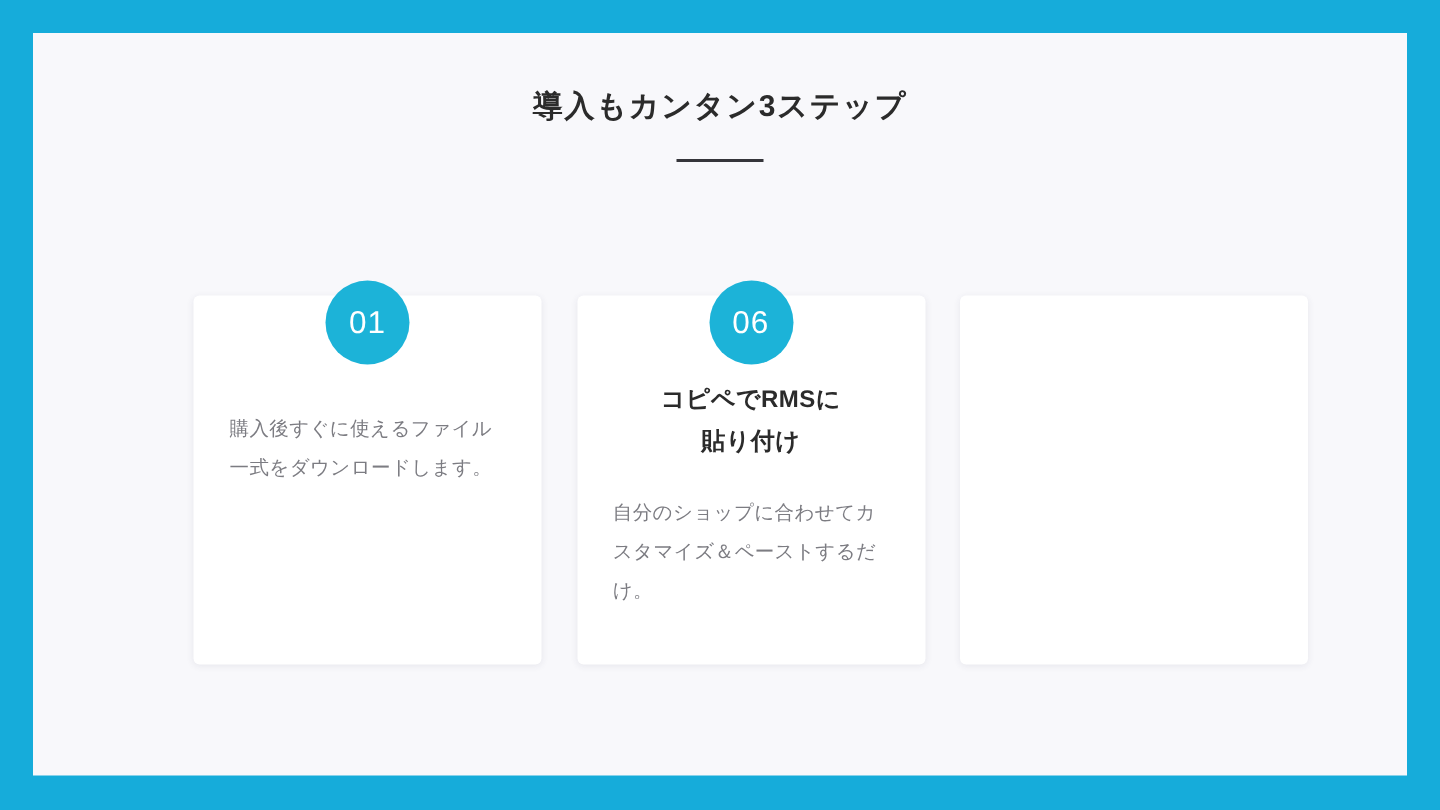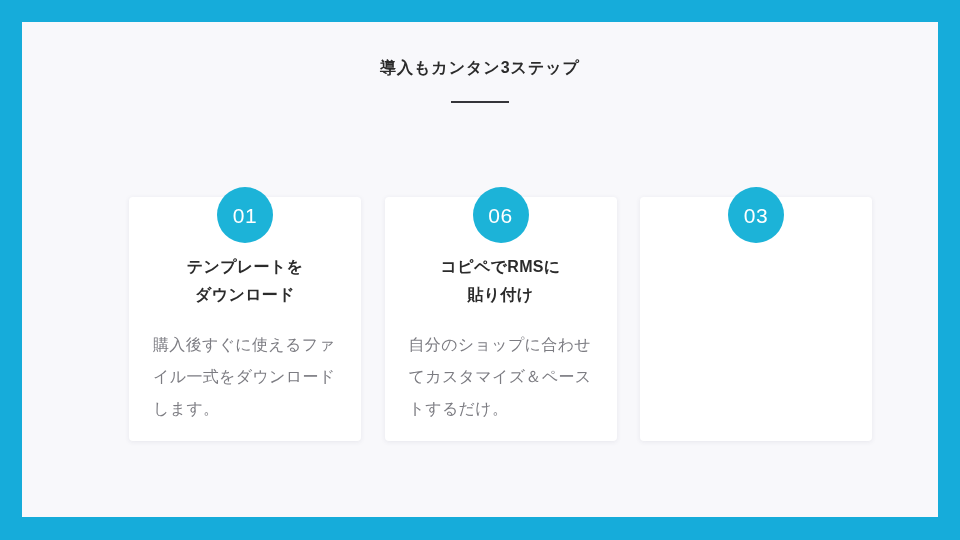--- a/index.html
+++ b/index.html
@@ -37,21 +37,21 @@
   .section-head {
     position: absolute;
     left: 0;
     top: 36px;
     width: 100%;
     text-align: center;
   }
 
   .section-title {
     margin: 0;
-    font-size: 16px;
+    font-size: 20px;
     font-weight: bold;
     letter-spacing: 0.06em;
     color: #2B2B2B;
     line-height: 1.3;
   }
 
   .title-rule {
     width: 58px;
     height: 2px;
     background: #35353A;
@@ -68,21 +68,21 @@
   }
 
   .card {
     position: relative;
     width: 232px;
     min-height: 220px;
     background: #FFFFFF;
     border-radius: 4px;
     box-shadow: 0 1px 5px rgba(60, 60, 90, 0.09);
     box-sizing: border-box;
-    padding: 56px 24px 16px 24px;
+    padding: 56px 24px 36px 24px;
   }
 
   .step-badge {
     position: absolute;
     left: 50%;
     top: -10px;
     transform: translateX(-50%);
     width: 56px;
     height: 56px;
     border-radius: 50%;
@@ -103,21 +103,21 @@
     font-size: 16px;
     font-weight: bold;
     color: #2B2B2B;
     line-height: 1.75;
     letter-spacing: 0.02em;
     white-space: pre-line;
   }
 
   .card-body {
     margin: 20px 0 0 0;
-    font-size: 16px;
+    font-size: 13px;
     color: #7C7C82;
     line-height: 2.0;
     letter-spacing: 0.02em;
     text-align: left;
   }
 </style>
 </head>
 <body>
 
 <div class="slide">
@@ -125,31 +125,28 @@
 
     <div class="section-head">
       <h1 class="section-title">導入もカンタン3ステップ</h1>
       <div class="title-rule"></div>
     </div>
 
     <div class="cards">
 
       <div class="card">
         <div class="step-badge">01</div>
-        <h2 class="card-title">テンプレートを
-ダウンロード</h2>
         <p class="card-body">購入後すぐに使えるファイル一式をダウンロードします。</p>
       </div>
 
       <div class="card">
         <div class="step-badge">06</div>
         <h2 class="card-title">コピペでRMSに
 貼り付け</h2>
         <p class="card-body">自分のショップに合わせてカスタマイズ＆ペーストするだけ。</p>
       </div>
 
       <div class="card">
-        <div class="step-badge">03</div>
       </div>
 
     </div>
   </div>
 </div>
 
 </body></html>

